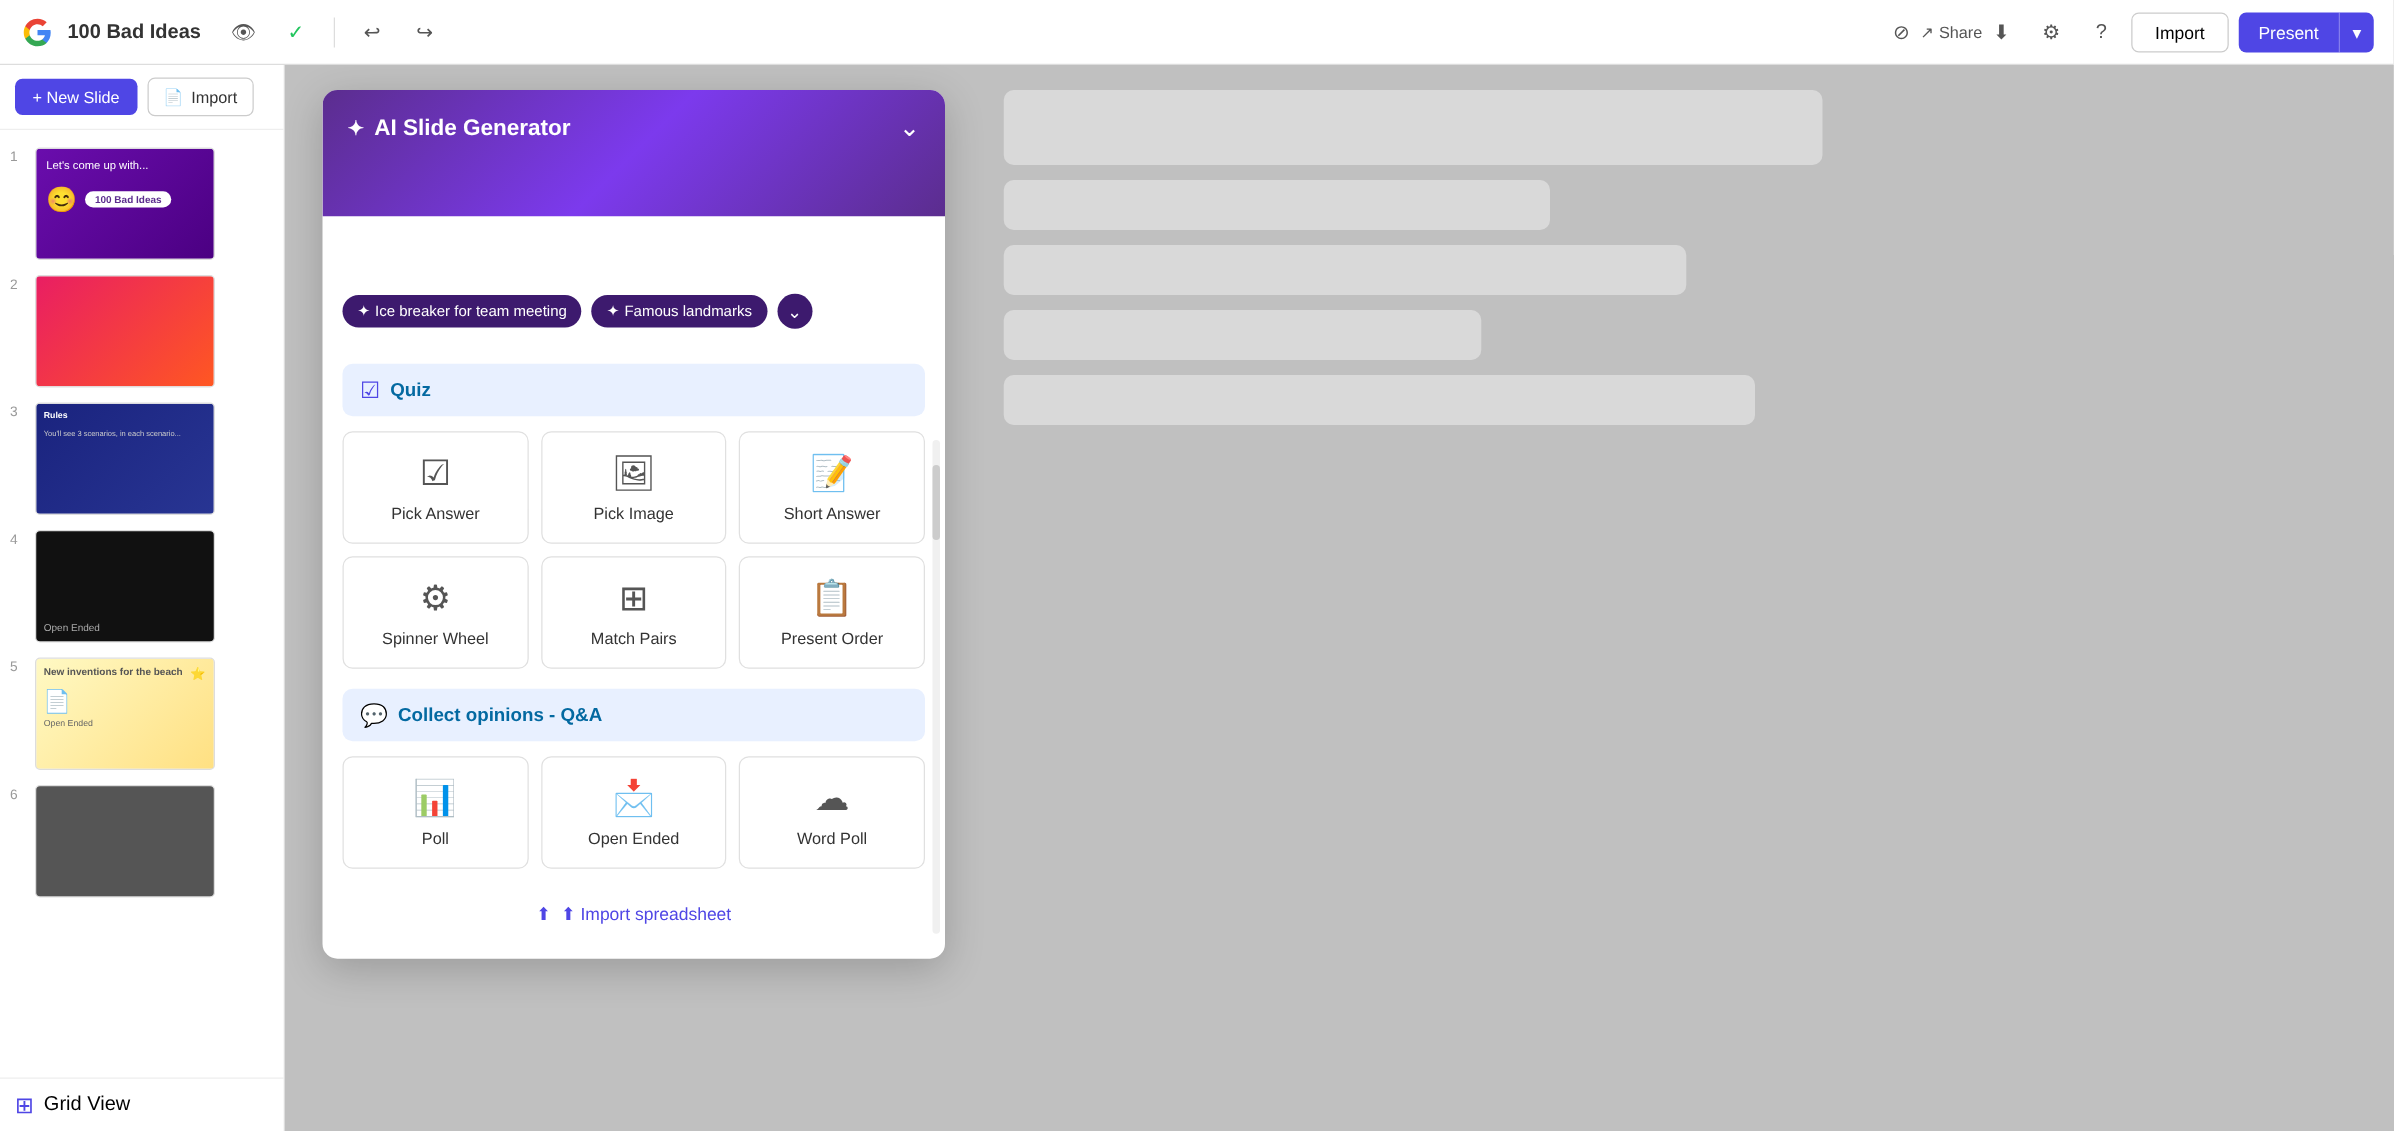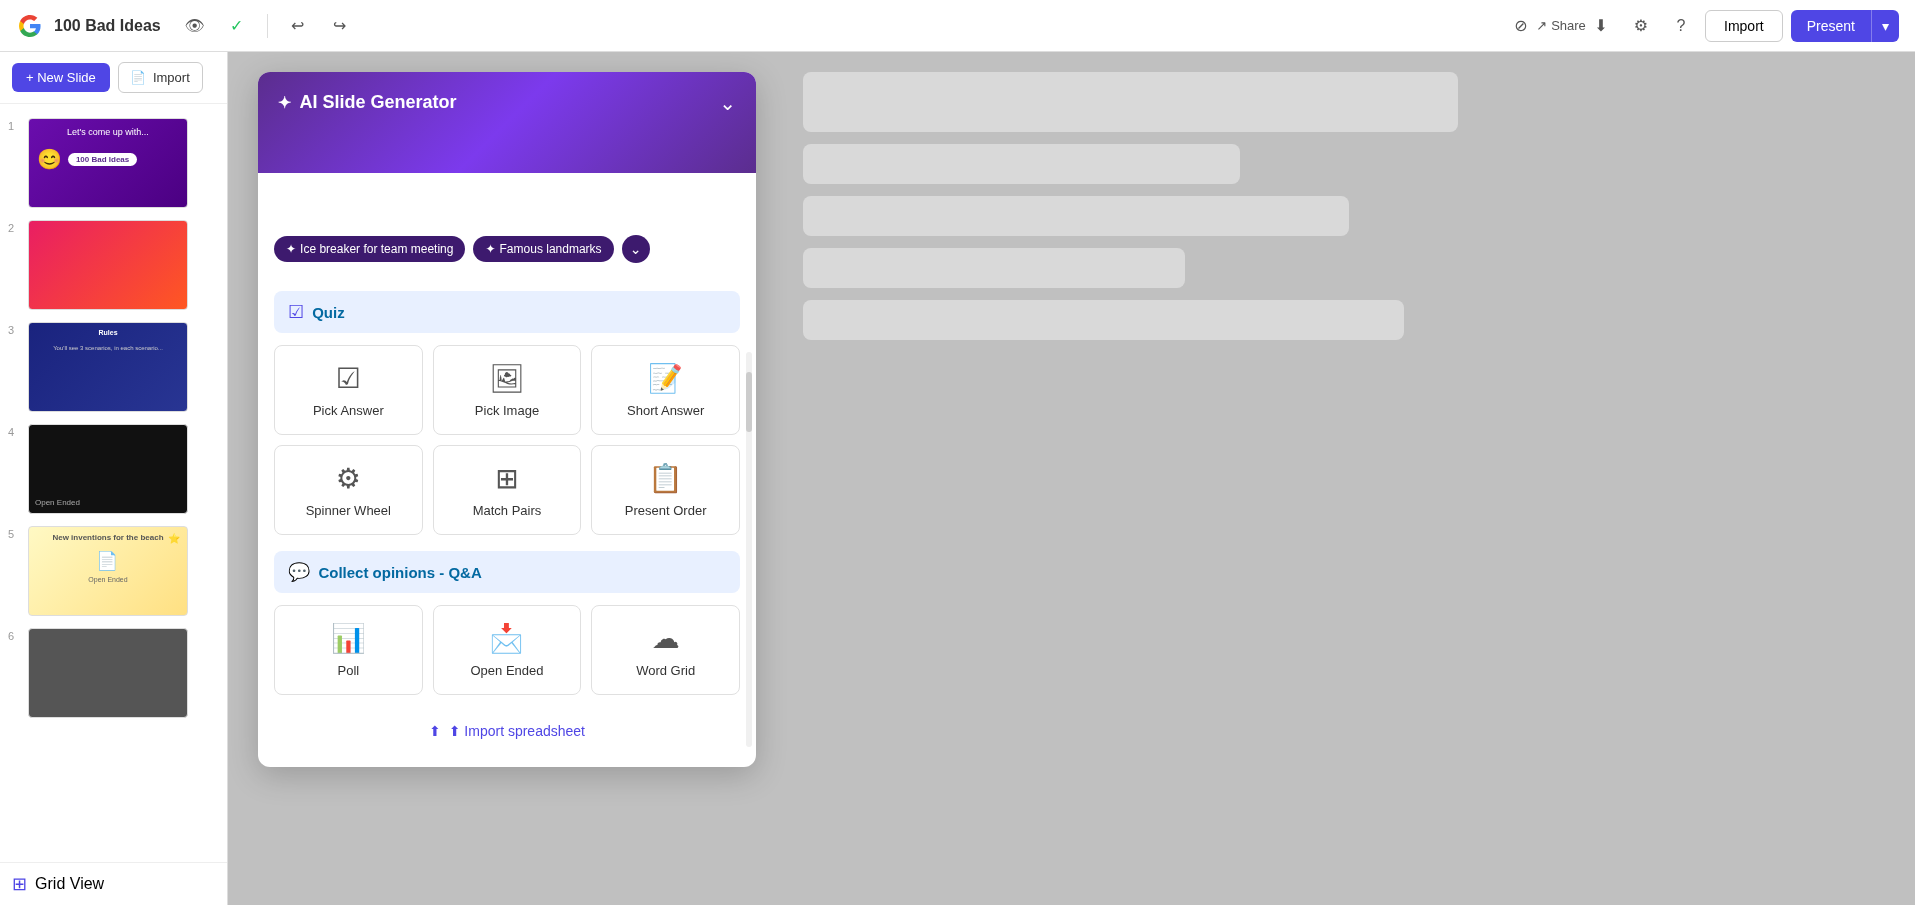--- a/index.html
+++ b/index.html
@@ -64,22 +64,22 @@
       flex: 1; overflow-y: auto; padding: 8px 0;
     }
     .slide-item {
       display: flex; align-items: flex-start; gap: 6px;
       padding: 6px 8px; cursor: pointer; position: relative;
     }
     .slide-number {
       font-size: 11px; color: #999; min-width: 14px; margin-top: 2px;
     }
     .slide-thumb {
-      width: 160px; height: 90px; border-radius: 4px; overflow: hidden;
-      border: 1px solid #ddd; flex-shrink: 0; position: relative; text-align: center;
+      width: 144px; height: 90px; border-radius: 4px; overflow: hidden;
+      border: 1px solid #ddd; flex-shrink: 0; position: relative;
     }
     .slide-thumb-1 { background: linear-gradient(135deg, #6a0dad, #4b0082); }
     .slide-thumb-2 { background: linear-gradient(135deg, #e91e63, #ff5722); }
     .slide-thumb-3 { background: linear-gradient(135deg, #1a237e, #283593); }
     .slide-thumb-4 { background: #111; }
     .slide-thumb-5 { background: linear-gradient(135deg, #fff9c4, #ffe082); }
     .slide-thumb-6 { background: #555; }
     .sidebar-bottom {
       border-top: 1px solid #eee; padding: 10px 12px;
       display: flex; align-items: center; gap: 8px; cursor: pointer;
@@ -379,21 +379,21 @@
             <div class="type-card">
               <span class="type-icon">📊</span>
               <span class="type-label">Poll</span>
             </div>
             <div class="type-card">
               <span class="type-icon">📩</span>
               <span class="type-label">Open Ended</span>
             </div>
             <div class="type-card">
               <span class="type-icon">☁</span>
-              <span class="type-label">Word Grid</span>
+              <span class="type-label">Word Poll</span>
             </div>
           </div>
 
           <div class="import-sheet">
             <span>⬆</span>
             <span>⬆ Import spreadsheet</span>
           </div>
 
         </div>
 

